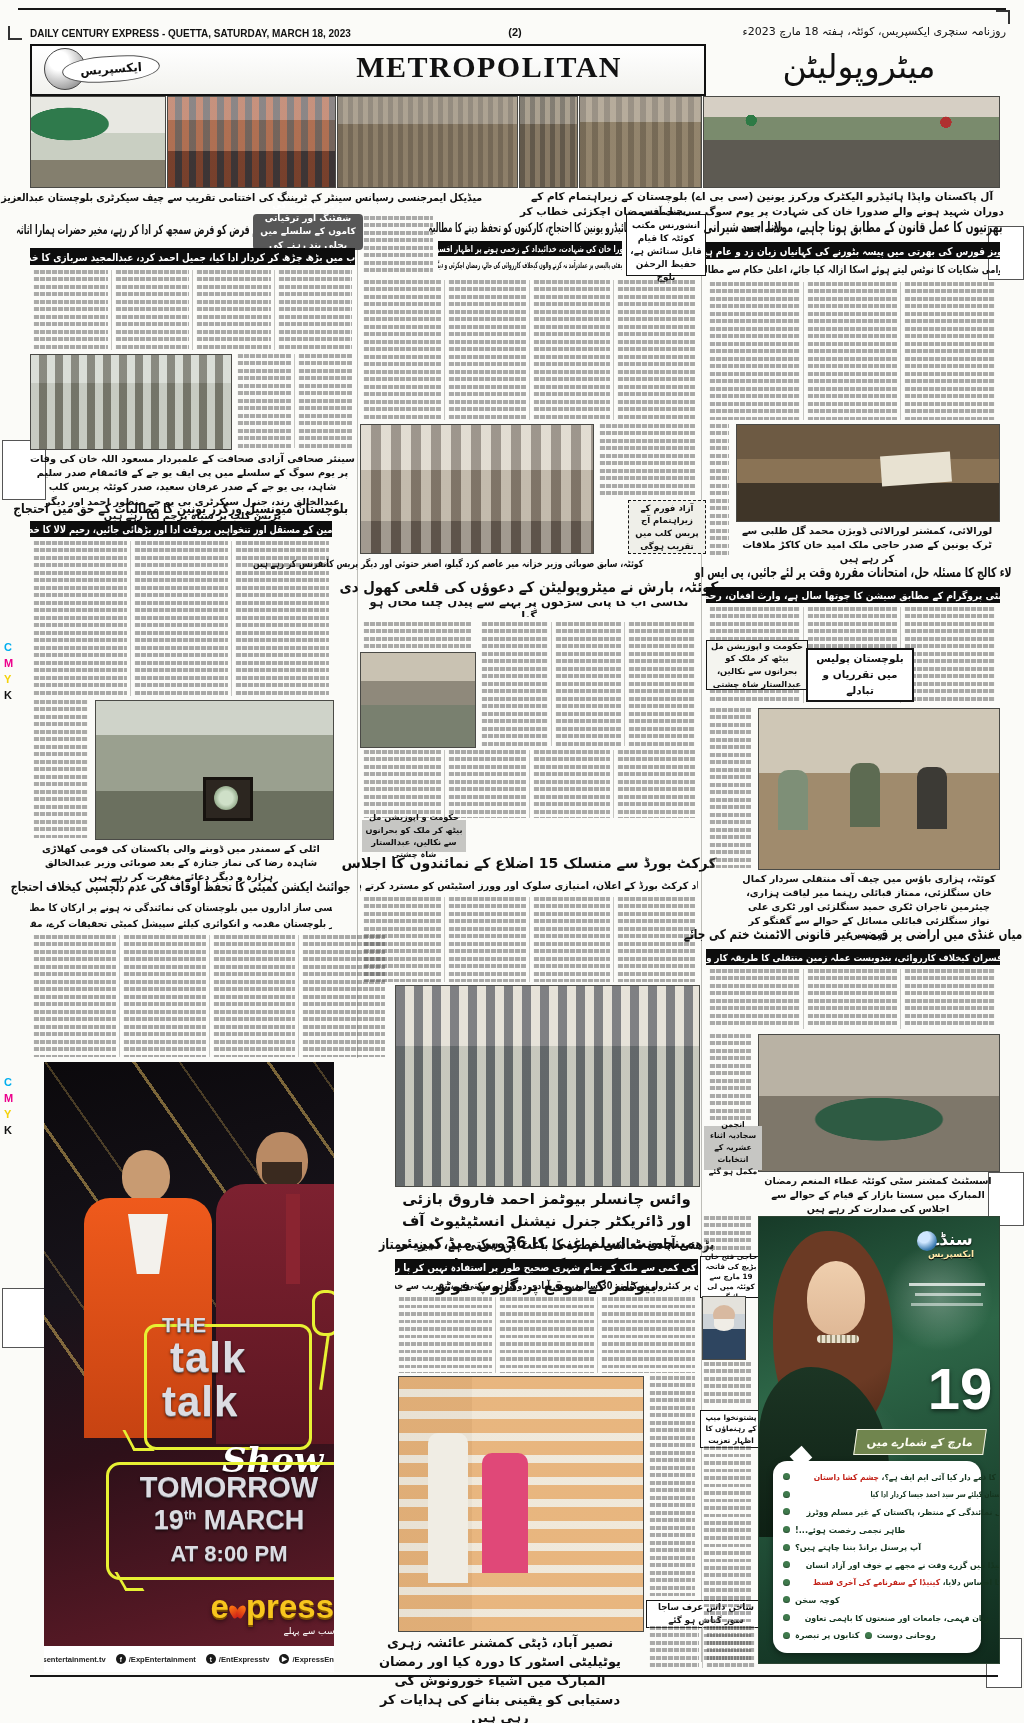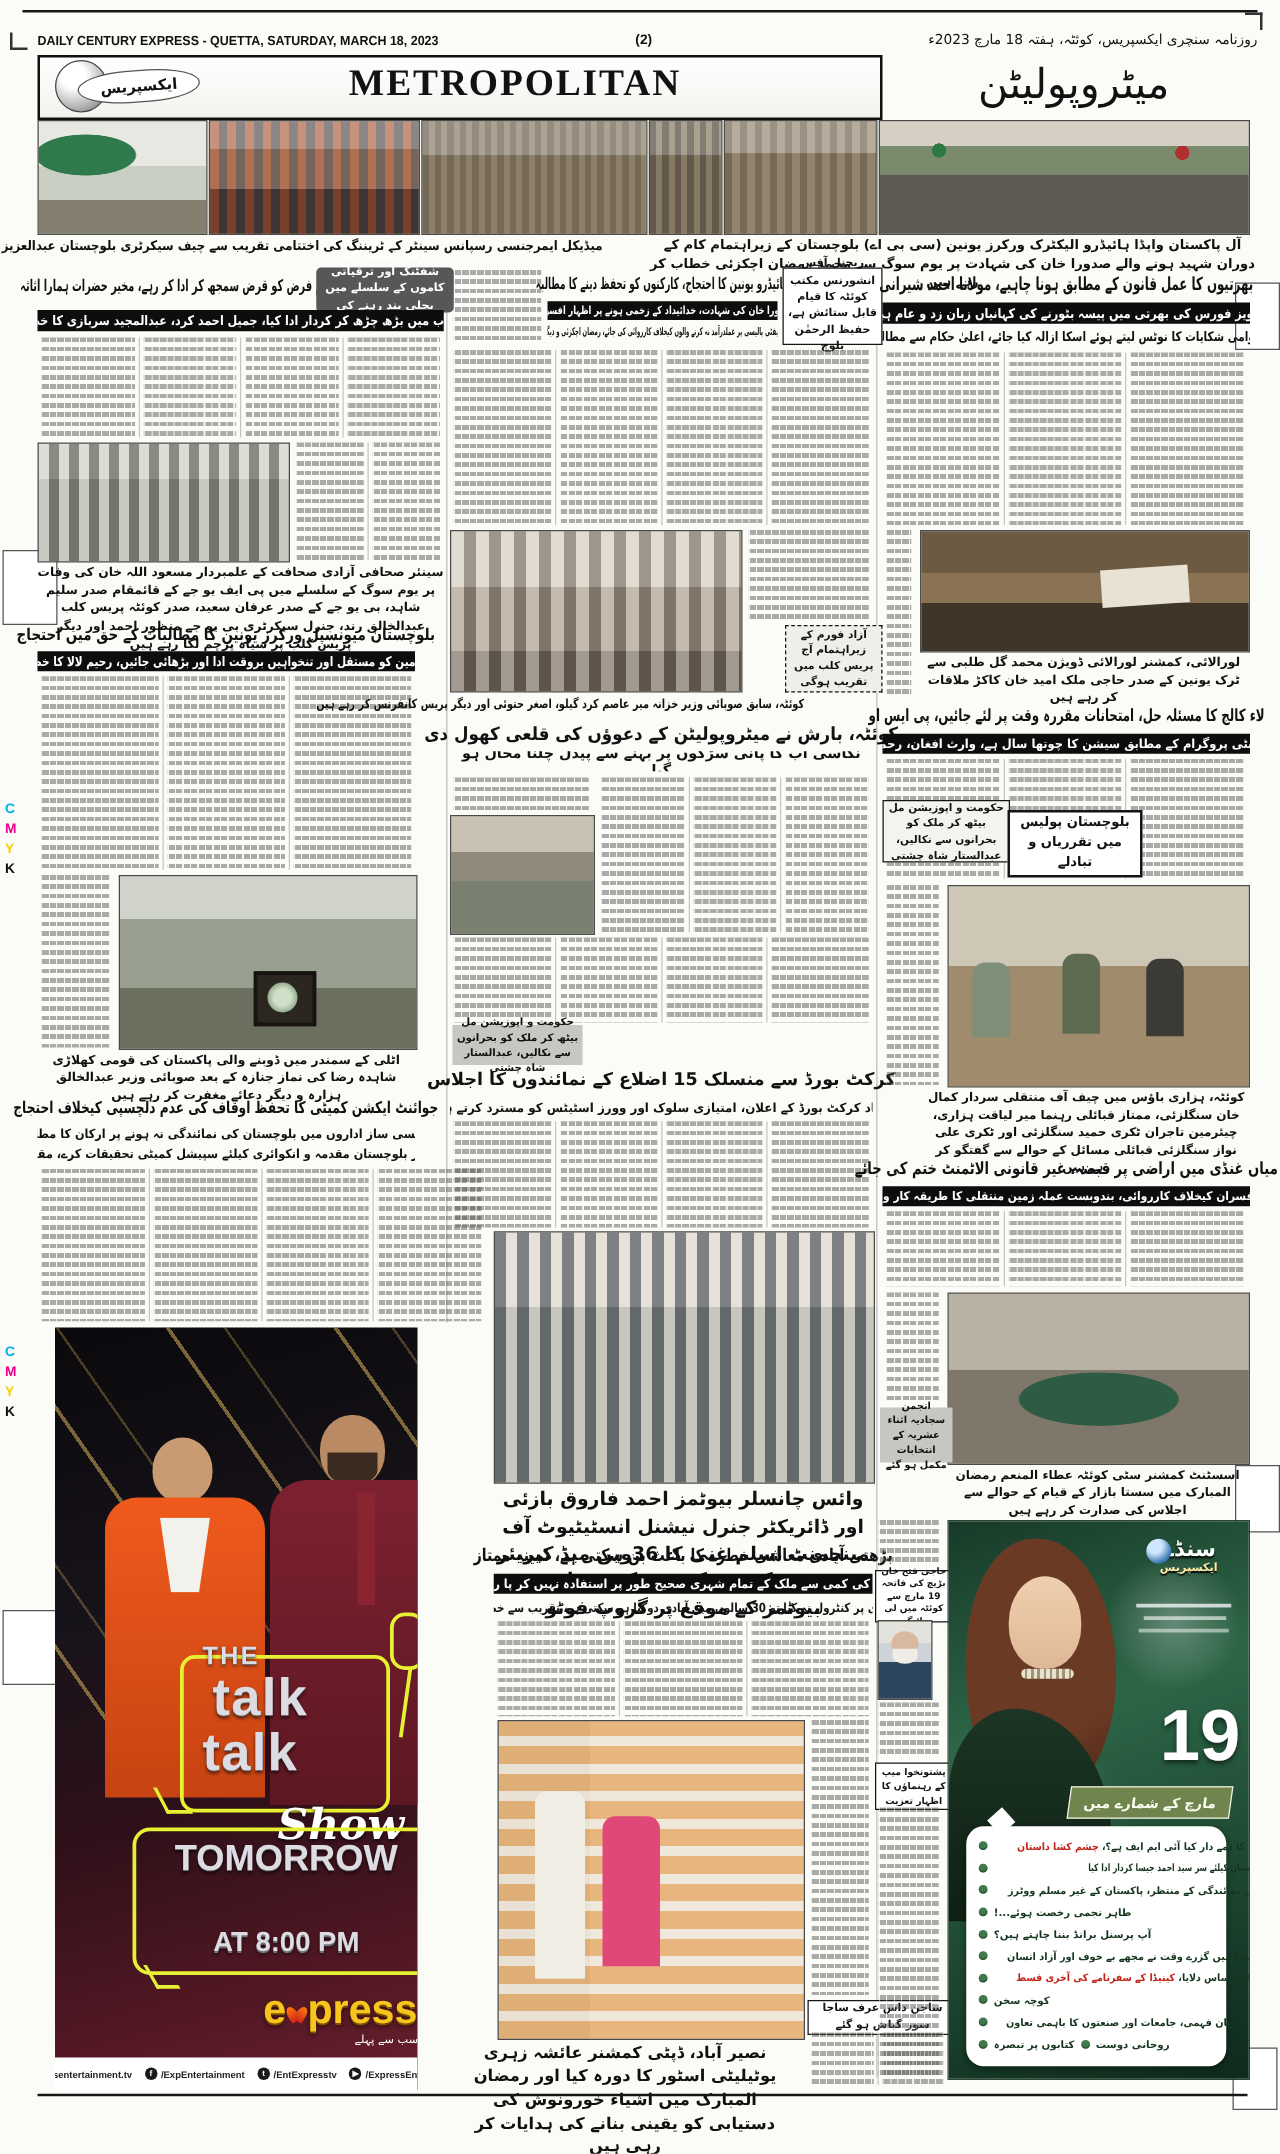--- a/index.html
+++ b/index.html
@@ -67,21 +67,21 @@
 
 <div class="abs" style="left:30px;top:27px;width:430px;font:700 10.5px 'Liberation Sans',sans-serif;transform:scaleX(.95);transform-origin:left">DAILY CENTURY EXPRESS - QUETTA, SATURDAY, MARCH 18, 2023</div>
 <div class="abs" style="left:495px;top:26px;width:40px;text-align:center;font:700 11px 'Liberation Sans',sans-serif">(2)</div>
 <div class="abs" style="left:630px;top:25px;width:376px;text-align:right;direction:rtl;font-weight:400;font-size:11px">روزنامہ سنچری ایکسپریس، کوئٹہ، ہفتہ 18 مارچ 2023ء</div>
 
 <div class="abs" style="left:30px;top:44px;width:672px;height:48px;border:2px solid #111;background:linear-gradient(180deg,#fff,#f2f2ee)">
   <div class="abs" style="left:4px;top:2px;width:150px;height:40px">
     <div class="abs" style="left:8px;top:0;width:40px;height:40px;border-radius:50%;background:radial-gradient(circle at 35% 30%,#fff 0 25%,#aaa 70%,#666 100%);border:1px solid #444"></div>
     <div class="abs" style="left:26px;top:8px;width:96px;height:24px;background:#fff;border:1px solid #555;border-radius:50% / 60%;display:flex;align-items:center;justify-content:center;font-weight:700;font-size:12px;direction:rtl;transform:rotate(-4deg)">ایکسپریس</div>
   </div>
-  <div class="abs" style="left:170px;top:4px;width:420px;text-align:center;font:700 30px 'Liberation Serif',serif;letter-spacing:1.5px;color:#121212">METROPOLITAN</div>
+  <div class="abs" style="left:170px;top:4px;width:420px;text-align:right;font:700 30px 'Liberation Serif',serif;letter-spacing:1.5px;color:#121212">METROPOLITAN</div>
 </div>
 <div class="abs" style="left:716px;top:42px;width:286px;height:50px;text-align:center;direction:rtl;font-weight:400;font-size:33px;line-height:50px">میٹروپولیٹن</div>
 
 <div class="abs ph" style="left:30px;top:96px;width:134px;height:90px;background:radial-gradient(ellipse 64px 26px at 28% 30%,#2f7a4c 62%,transparent 64%),linear-gradient(180deg,#e8e8e2 0 40%,#c9cfc2 40% 70%,#847f6e 70% 100%)"></div>
 <div class="abs ph" style="left:167px;top:96px;width:167px;height:90px;background:repeating-linear-gradient(90deg,rgba(170,60,30,.45) 0 7px,rgba(40,35,50,.45) 7px 14px),linear-gradient(180deg,#ded8cc 0 25%,#b39a7e 25% 60%,#4e4438 60% 100%)"></div>
 <div class="abs ph" style="left:337px;top:96px;width:179px;height:90px;background:repeating-linear-gradient(90deg,rgba(60,50,40,.4) 0 5px,rgba(120,105,85,.4) 5px 10px),linear-gradient(180deg,#cfc8ba 0 30%,#9b8d76 30% 100%)"></div>
 <div class="abs ph" style="left:519px;top:96px;width:57px;height:90px;background:repeating-linear-gradient(90deg,rgba(50,45,40,.45) 0 5px,rgba(130,115,95,.4) 5px 10px),linear-gradient(180deg,#c5beb0 0 30%,#8a7d68 30% 100%)"></div>
 <div class="abs ph" style="left:579px;top:96px;width:121px;height:90px;background:repeating-linear-gradient(90deg,rgba(70,60,50,.4) 0 6px,rgba(140,125,105,.4) 6px 12px),linear-gradient(180deg,#d2cbbd 0 28%,#97896f 28% 100%)"></div>
 <div class="abs ph" style="left:703px;top:96px;width:295px;height:90px;background:radial-gradient(circle 8px at 82% 28%,#b03030 70%,transparent 72%),radial-gradient(circle 8px at 16% 26%,#2e7a45 70%,transparent 72%),linear-gradient(180deg,#d6cfc4 0 22%,#7a8b6d 22% 48%,#5d5a52 48% 100%)"></div>
 
@@ -200,20 +200,21 @@
   <div class="abs silver" style="left:118px;top:252px;font:700 20px 'Liberation Sans',sans-serif;letter-spacing:2px">THE</div>
   <div class="abs silver" style="left:126px;top:272px;font:800 42px 'Liberation Sans',sans-serif;letter-spacing:1px">talk</div>
   <div class="abs silver" style="left:118px;top:316px;font:800 42px 'Liberation Sans',sans-serif;letter-spacing:1px">talk</div>
   <div class="abs" style="left:178px;top:378px;font:italic 700 34px 'DejaVu Serif',serif;color:#fff;text-shadow:0 2px 3px rgba(0,0,0,.7)">Show</div>
 
   <div class="abs" style="left:268px;top:228px;width:22px;height:40px;border:3px solid #e7f133;border-radius:12px"></div>
   <div class="abs" style="left:279px;top:272px;width:3px;height:56px;background:#e7f133;transform:rotate(8deg)"></div>
 
   <div class="abs neon" style="left:62px;top:400px;width:240px;height:112px;border-radius:14px">
     <div class="abs silver" style="left:0;top:6px;width:100%;text-align:center;font:700 29px 'Liberation Sans',sans-serif">TOMORROW</div>
+    <div class="abs silver" style="left:0;top:40px;width:100%;text-align:center;font:700 27px 'Liberation Sans',sans-serif"><span>19</span><sup style="font-size:13px">th</sup> <span>MARCH</span></div>
     <div class="abs silver" style="left:0;top:76px;width:100%;text-align:center;font:700 22px 'Liberation Sans',sans-serif">AT 8:00 PM</div>
   </div>
   <div class="abs" style="left:76px;top:510px;width:16px;height:16px;border-left:3px solid #e7f133;border-bottom:3px solid #e7f133;transform:skewX(30deg)"></div>
 
   <div class="abs" style="left:0;top:526px;width:100%;text-align:right;font:800 33px 'Liberation Sans',sans-serif;color:#f7c61e;text-shadow:0 2px 0 #7c4f00,0 3px 4px rgba(0,0,0,.6)">
     <span>e</span><span class="bfly"><i style="left:0;transform:rotate(-32deg)"></i><i style="right:0;transform:rotate(32deg) scaleX(-1)"></i></span><span>press</span>
   </div>
   <div class="abs" style="left:210px;top:564px;width:110px;text-align:center;direction:rtl;color:#fff;font-size:9px">سب سے پہلے</div>
 
   <div class="abs" style="left:0;top:584px;width:100%;height:26px;background:#fff;display:flex;align-items:center;justify-content:center;gap:10px;font:700 7.6px 'Liberation Sans',sans-serif;color:#222">

